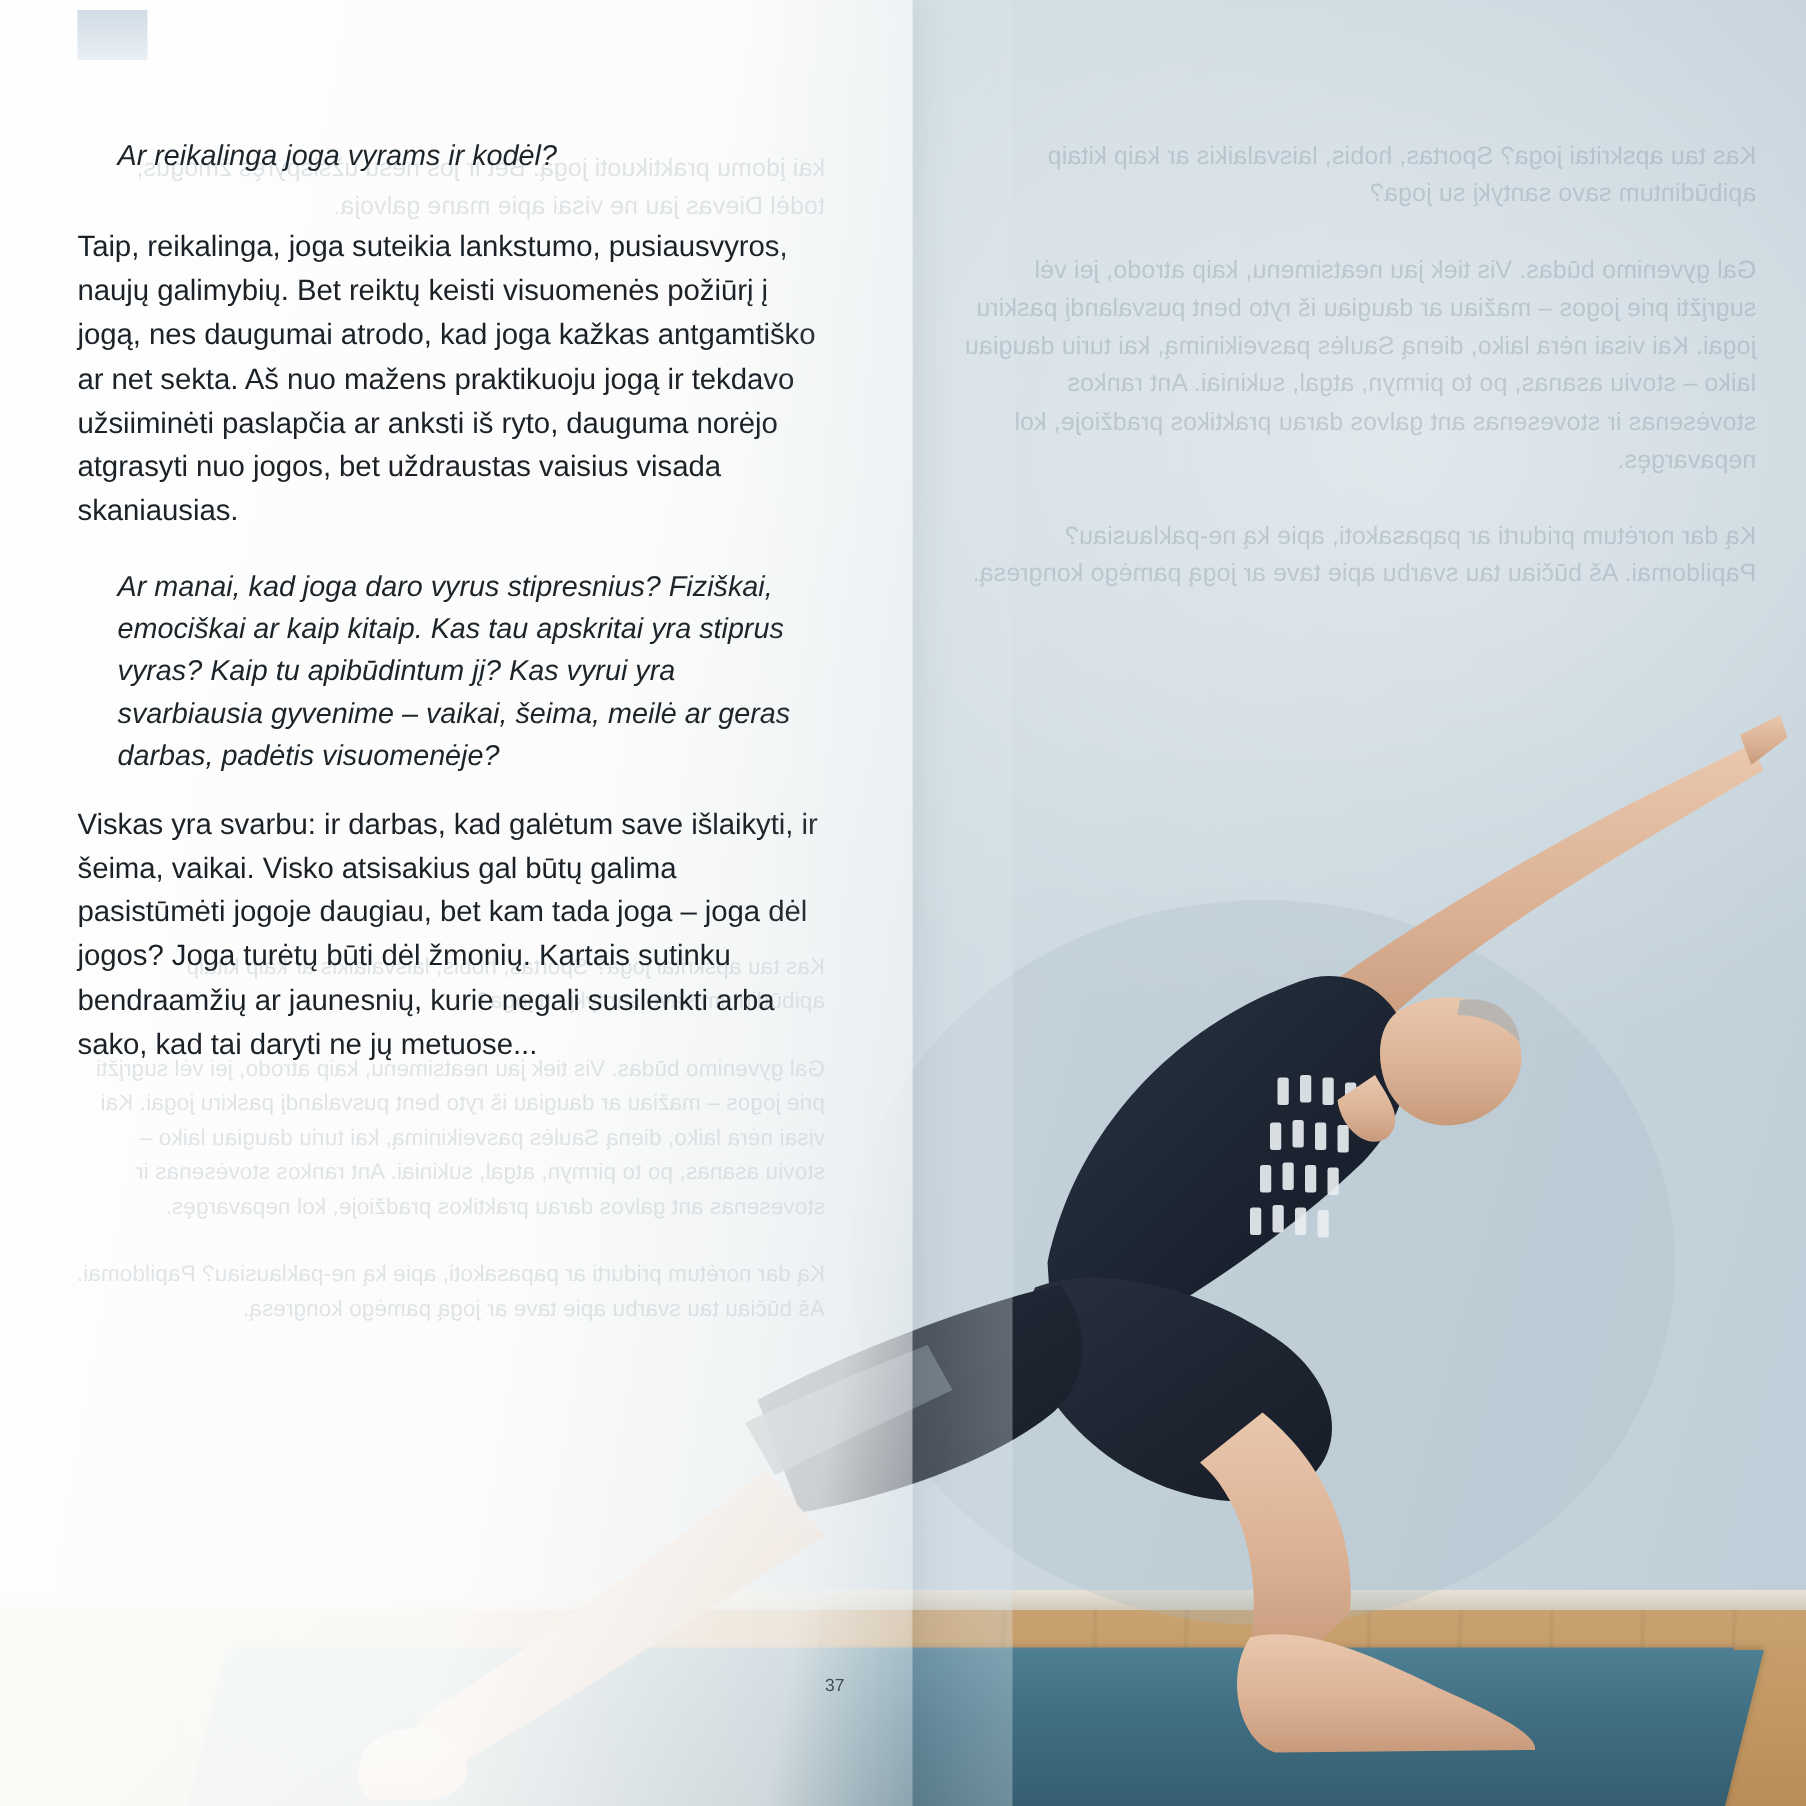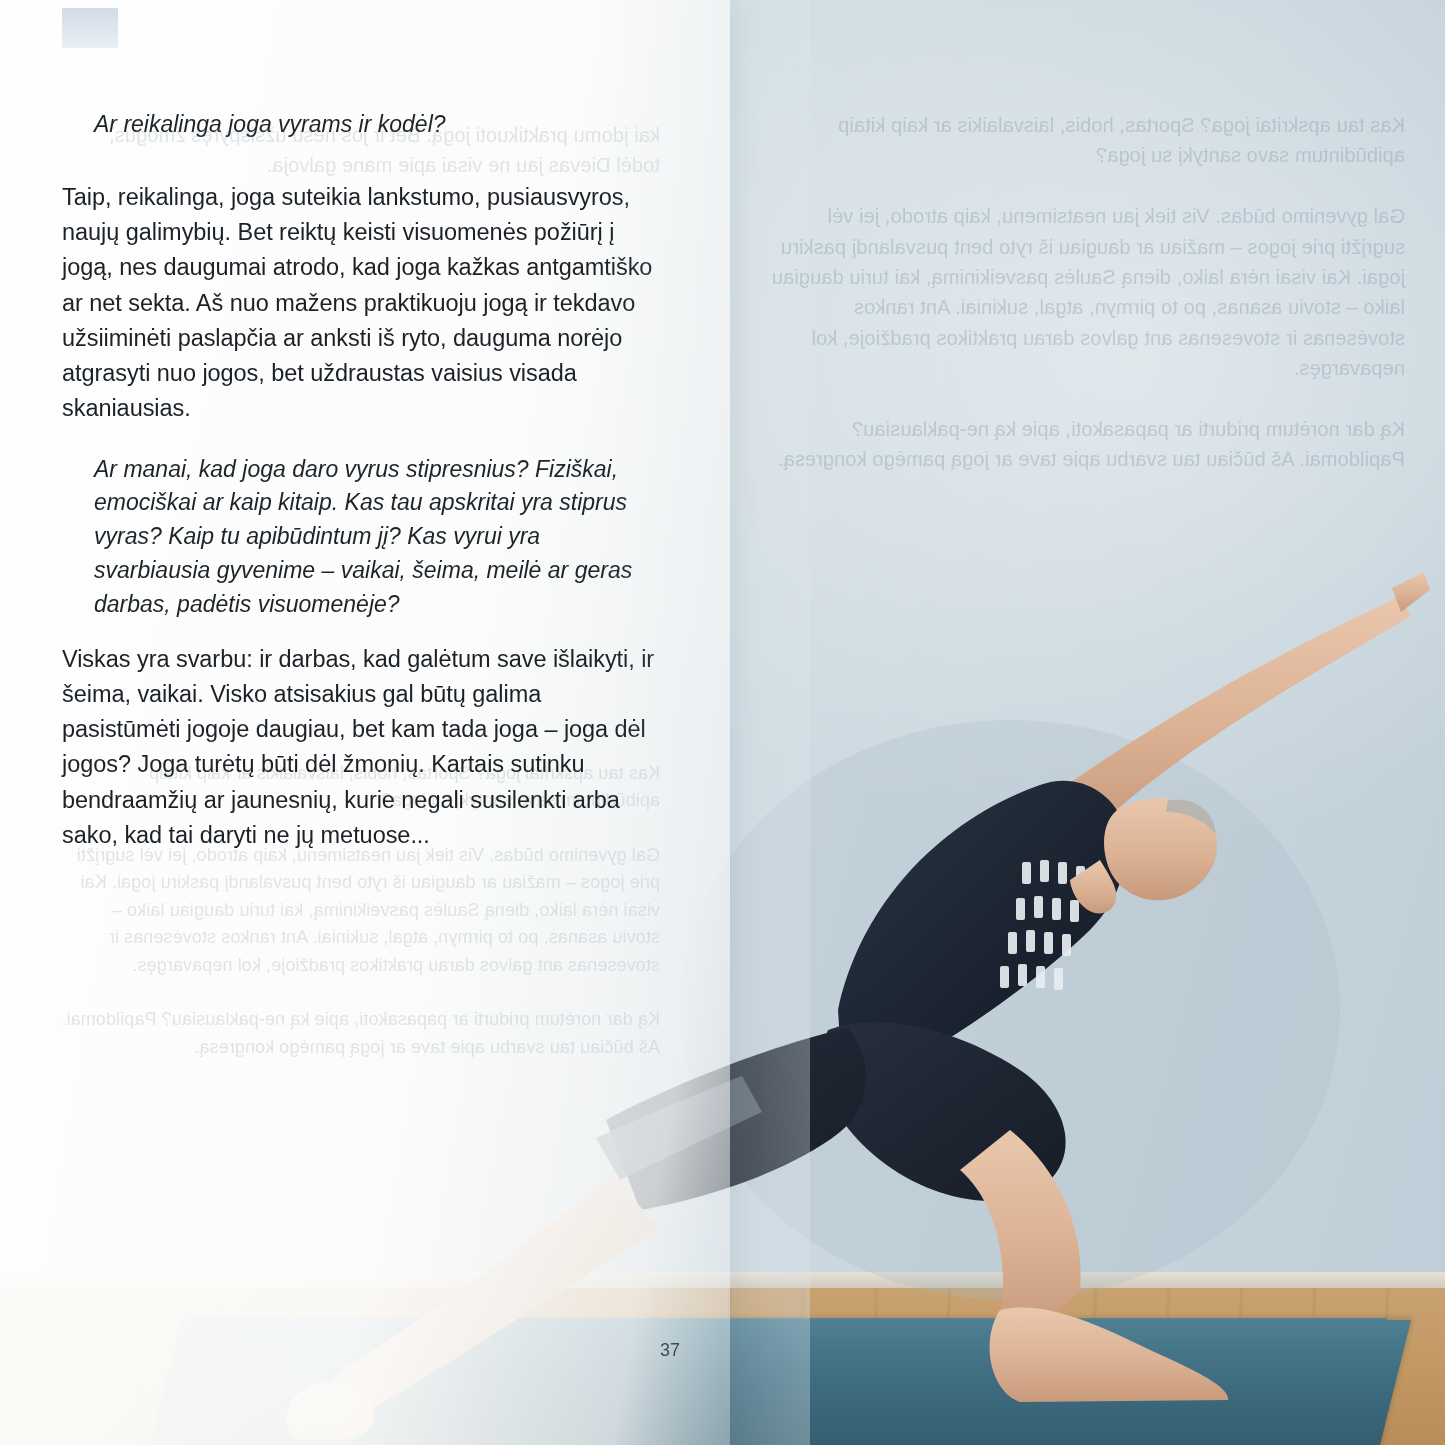--- a/index.html
+++ b/index.html
@@ -148,21 +148,21 @@
     font-size: 23.5px;
     line-height: 1.50;
     margin: 0 0 26px 0;
     color: #1b2126;
     letter-spacing: -0.05px;
   }
   .page-number {
     position: absolute;
     left: 660px;
     top: 1340px;
-    font-size: 18px;
+    font-size: 14px;
     color: #2e3338;
     opacity: 0.85;
   }
   .corner-mark {
     position: absolute;
     left: 62px;
     top: 8px;
     width: 56px;
     height: 40px;
     background: linear-gradient(to bottom, #c9d6e2, #e6ecf1);

